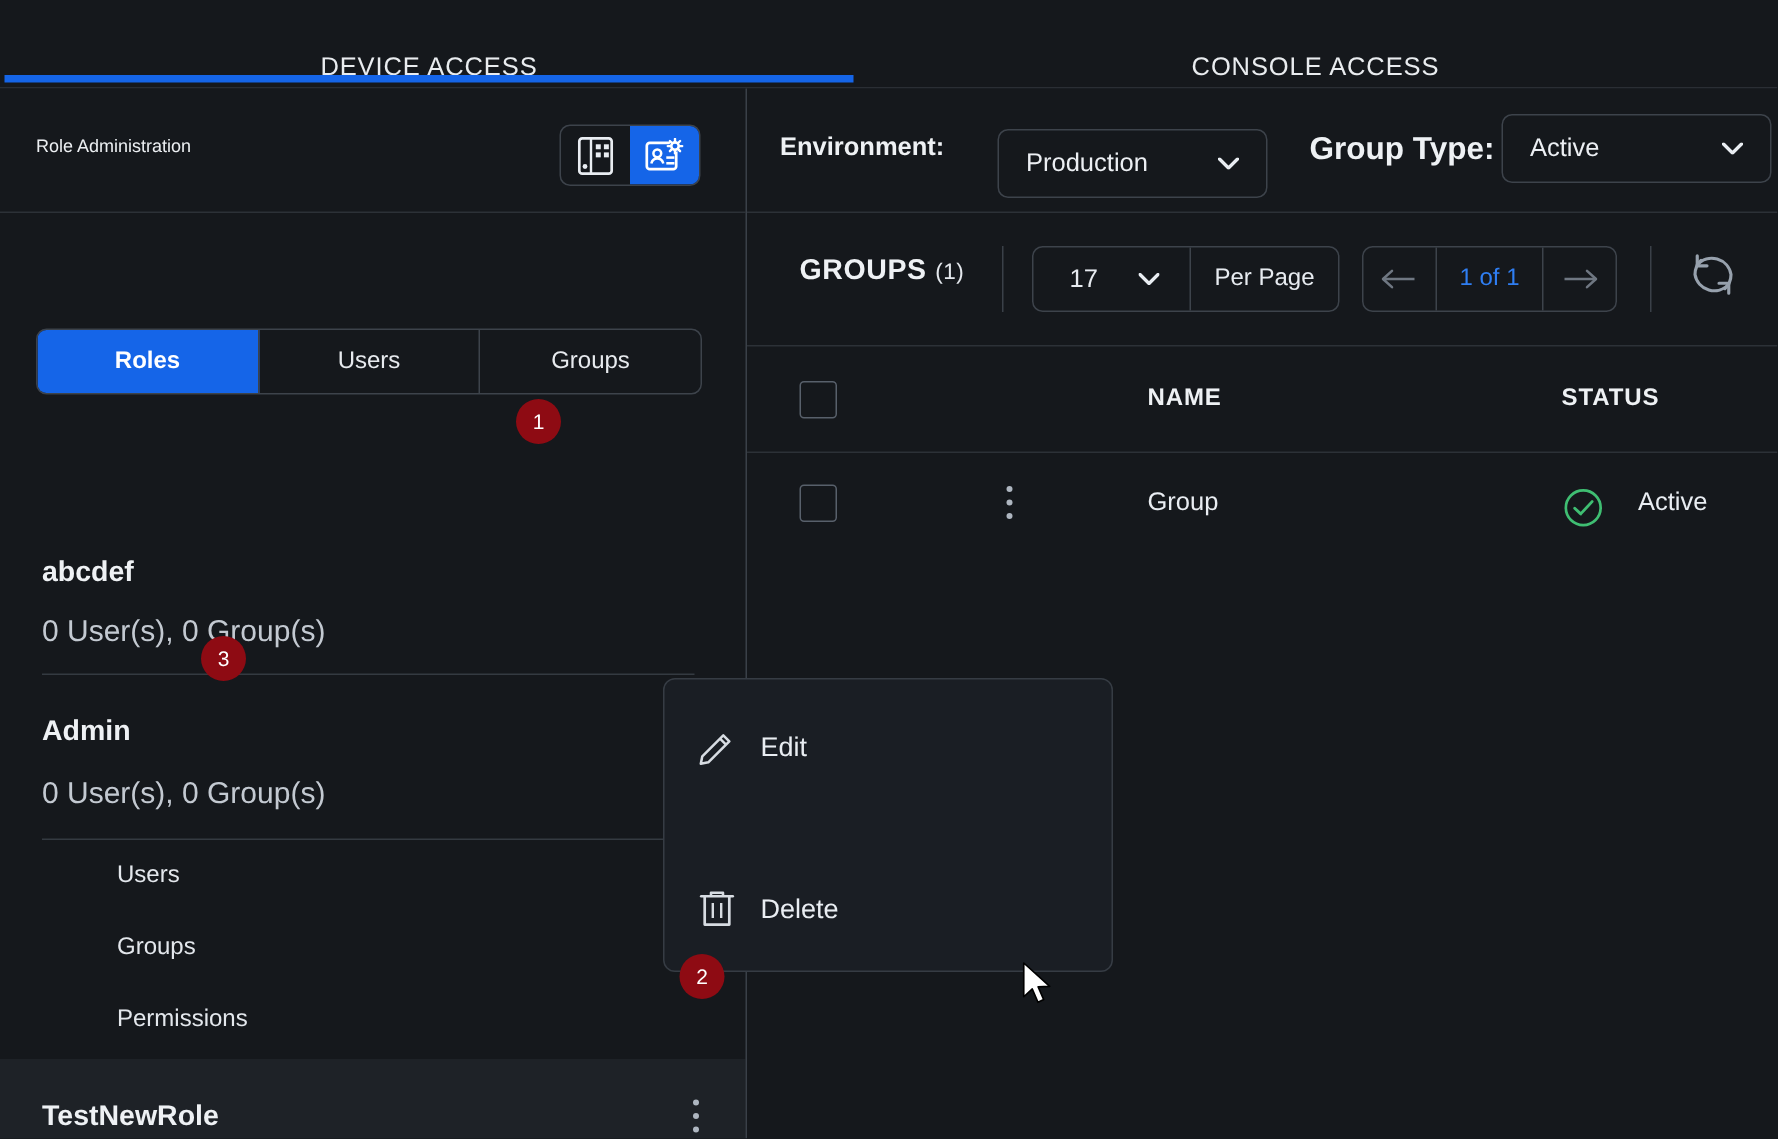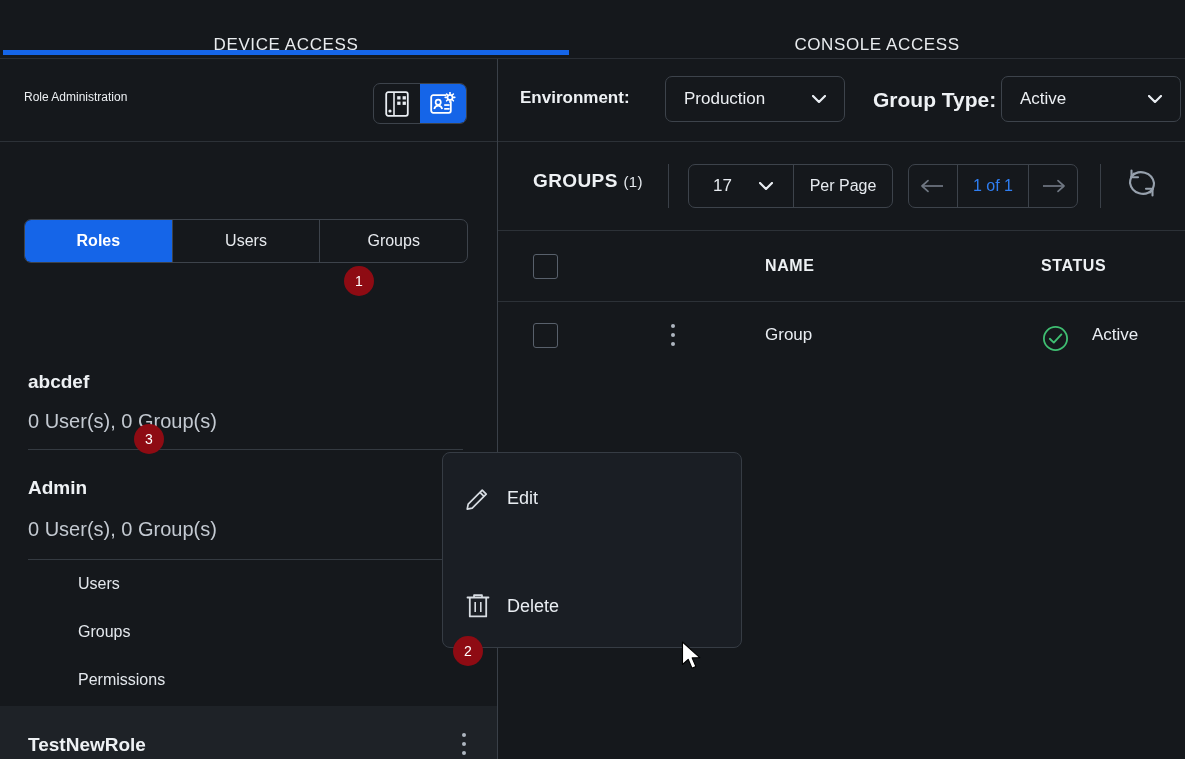--- a/index.html
+++ b/index.html
@@ -147,21 +147,21 @@
   .r-head { position: absolute; left: 0; top: 0; width: 687px; height: 82px; }
   .r-head-rule {
     position: absolute; left: 0; top: 82px; width: 687px; height: 1px;
     background: #2c3137;
   }
   .lbl-env {
     position: absolute; left: 22px; top: 29px;
     font-size: 17px; font-weight: 700; color: #eef1f4;
   }
   .sel-env {
-    position: absolute; left: 167px; top: 17px; width: 180px; height: 46px;
+    position: absolute; left: 167px; top: 27px; width: 180px; height: 46px;
     border: 1px solid #3d434b; border-radius: 7px;
     display: flex; align-items: center; cursor: pointer; padding-left: 12px;
   }
   .lbl-gt {
     position: absolute; left: 375px; top: 29px;
     font-size: 21px; font-weight: 700; color: #eef1f4;
   }
   .sel-gt {
     position: absolute; left: 503px; top: 17px; width: 180px; height: 46px;
     border: 1px solid #3d434b; border-radius: 7px;

